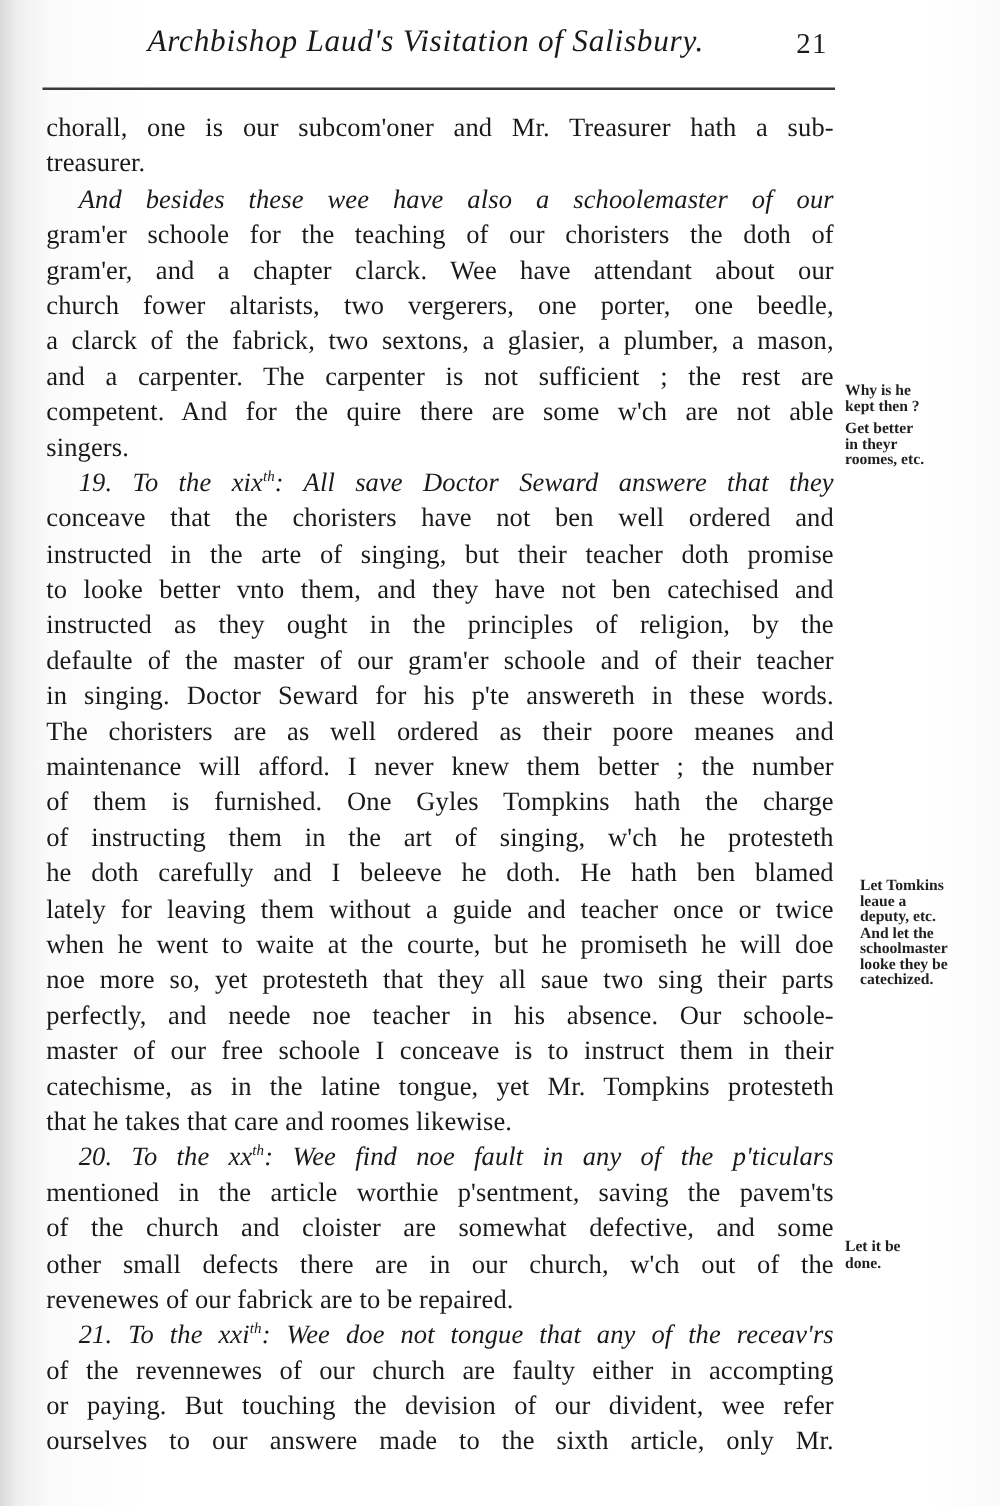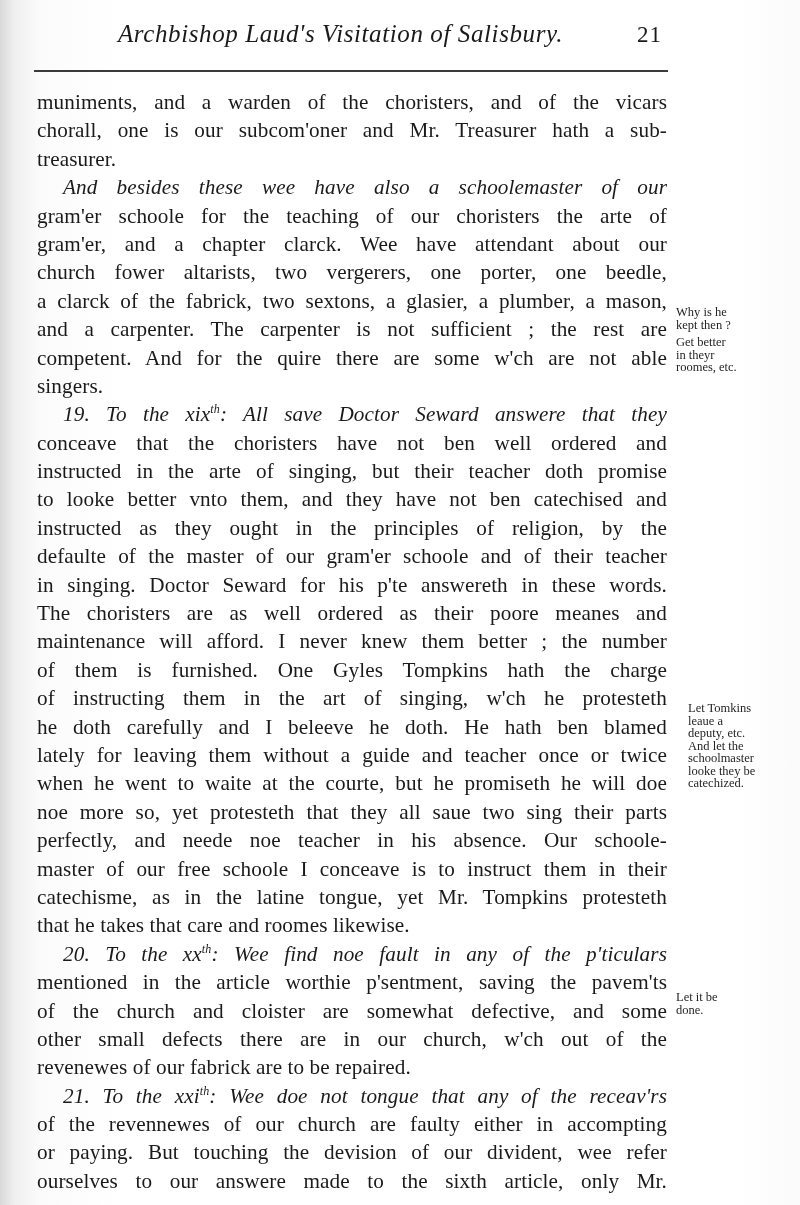--- a/index.html
+++ b/index.html
@@ -28,40 +28,39 @@
     .body-text { position: absolute; left: 37px; top: 88px; width: 630px; }
     .line {
       height: 28.4px; line-height: 28.4px; font-size: 21.2px; white-space: nowrap;
       text-align: justify; text-align-last: justify; letter-spacing: 0.1px;
     }
     .line.last { text-align-last: left; }
     .line.indent { padding-left: 26px; font-style: italic; }
     sup { font-size: 12px; line-height: 0; vertical-align: 8px; }
     .marginal {
       position: absolute; left: 676px; width: 120px;
-      font-size: 12.5px; line-height: 12.5px; font-weight: normal; color: #1f1f1f;
+      font-size: 12.5px; line-height: 12.5px; font-weight: bold; color: #1f1f1f;
       white-space: pre-line;
     }
   </style>
 </head>
 <body>
 
 <div class="page">
   <div class="running-head">
     <span class="running-title">Archbishop Laud's Visitation of Salisbury.</span>
     <span class="page-number">21</span>
   </div>
   <div class="head-rule"></div>
 
   <div class="body-text">
-    <div class="line">muniments, and a warden of the choristers, and of the vicars</div>
     <div class="line">chorall, one is our subcom'oner and Mr. Treasurer hath a sub-</div>
     <div class="line last">treasurer.</div>
     <div class="line indent">And besides these wee have also a schoolemaster of our</div>
-    <div class="line">gram'er schoole for the teaching of our choristers the arte of</div>
+    <div class="line">gram'er schoole for the teaching of our choristers the doth of</div>
     <div class="line">gram'er, and a chapter clarck. Wee have attendant about our</div>
     <div class="line">church fower altarists, two vergerers, one porter, one beedle,</div>
     <div class="line">a clarck of the fabrick, two sextons, a glasier, a plumber, a mason,</div>
     <div class="line">and a carpenter. The carpenter is not sufficient ; the rest are</div>
     <div class="line">competent. And for the quire there are some w'ch are not able</div>
     <div class="line last">singers.</div>
     <div class="line indent"><span>19. To the xix</span><sup>th</sup><span>: All save Doctor Seward answere that they</span></div>
     <div class="line">conceave that the choristers have not ben well ordered and</div>
     <div class="line">instructed in the arte of singing, but their teacher doth promise</div>
     <div class="line">to looke better vnto them, and they have not ben catechised and</div>

